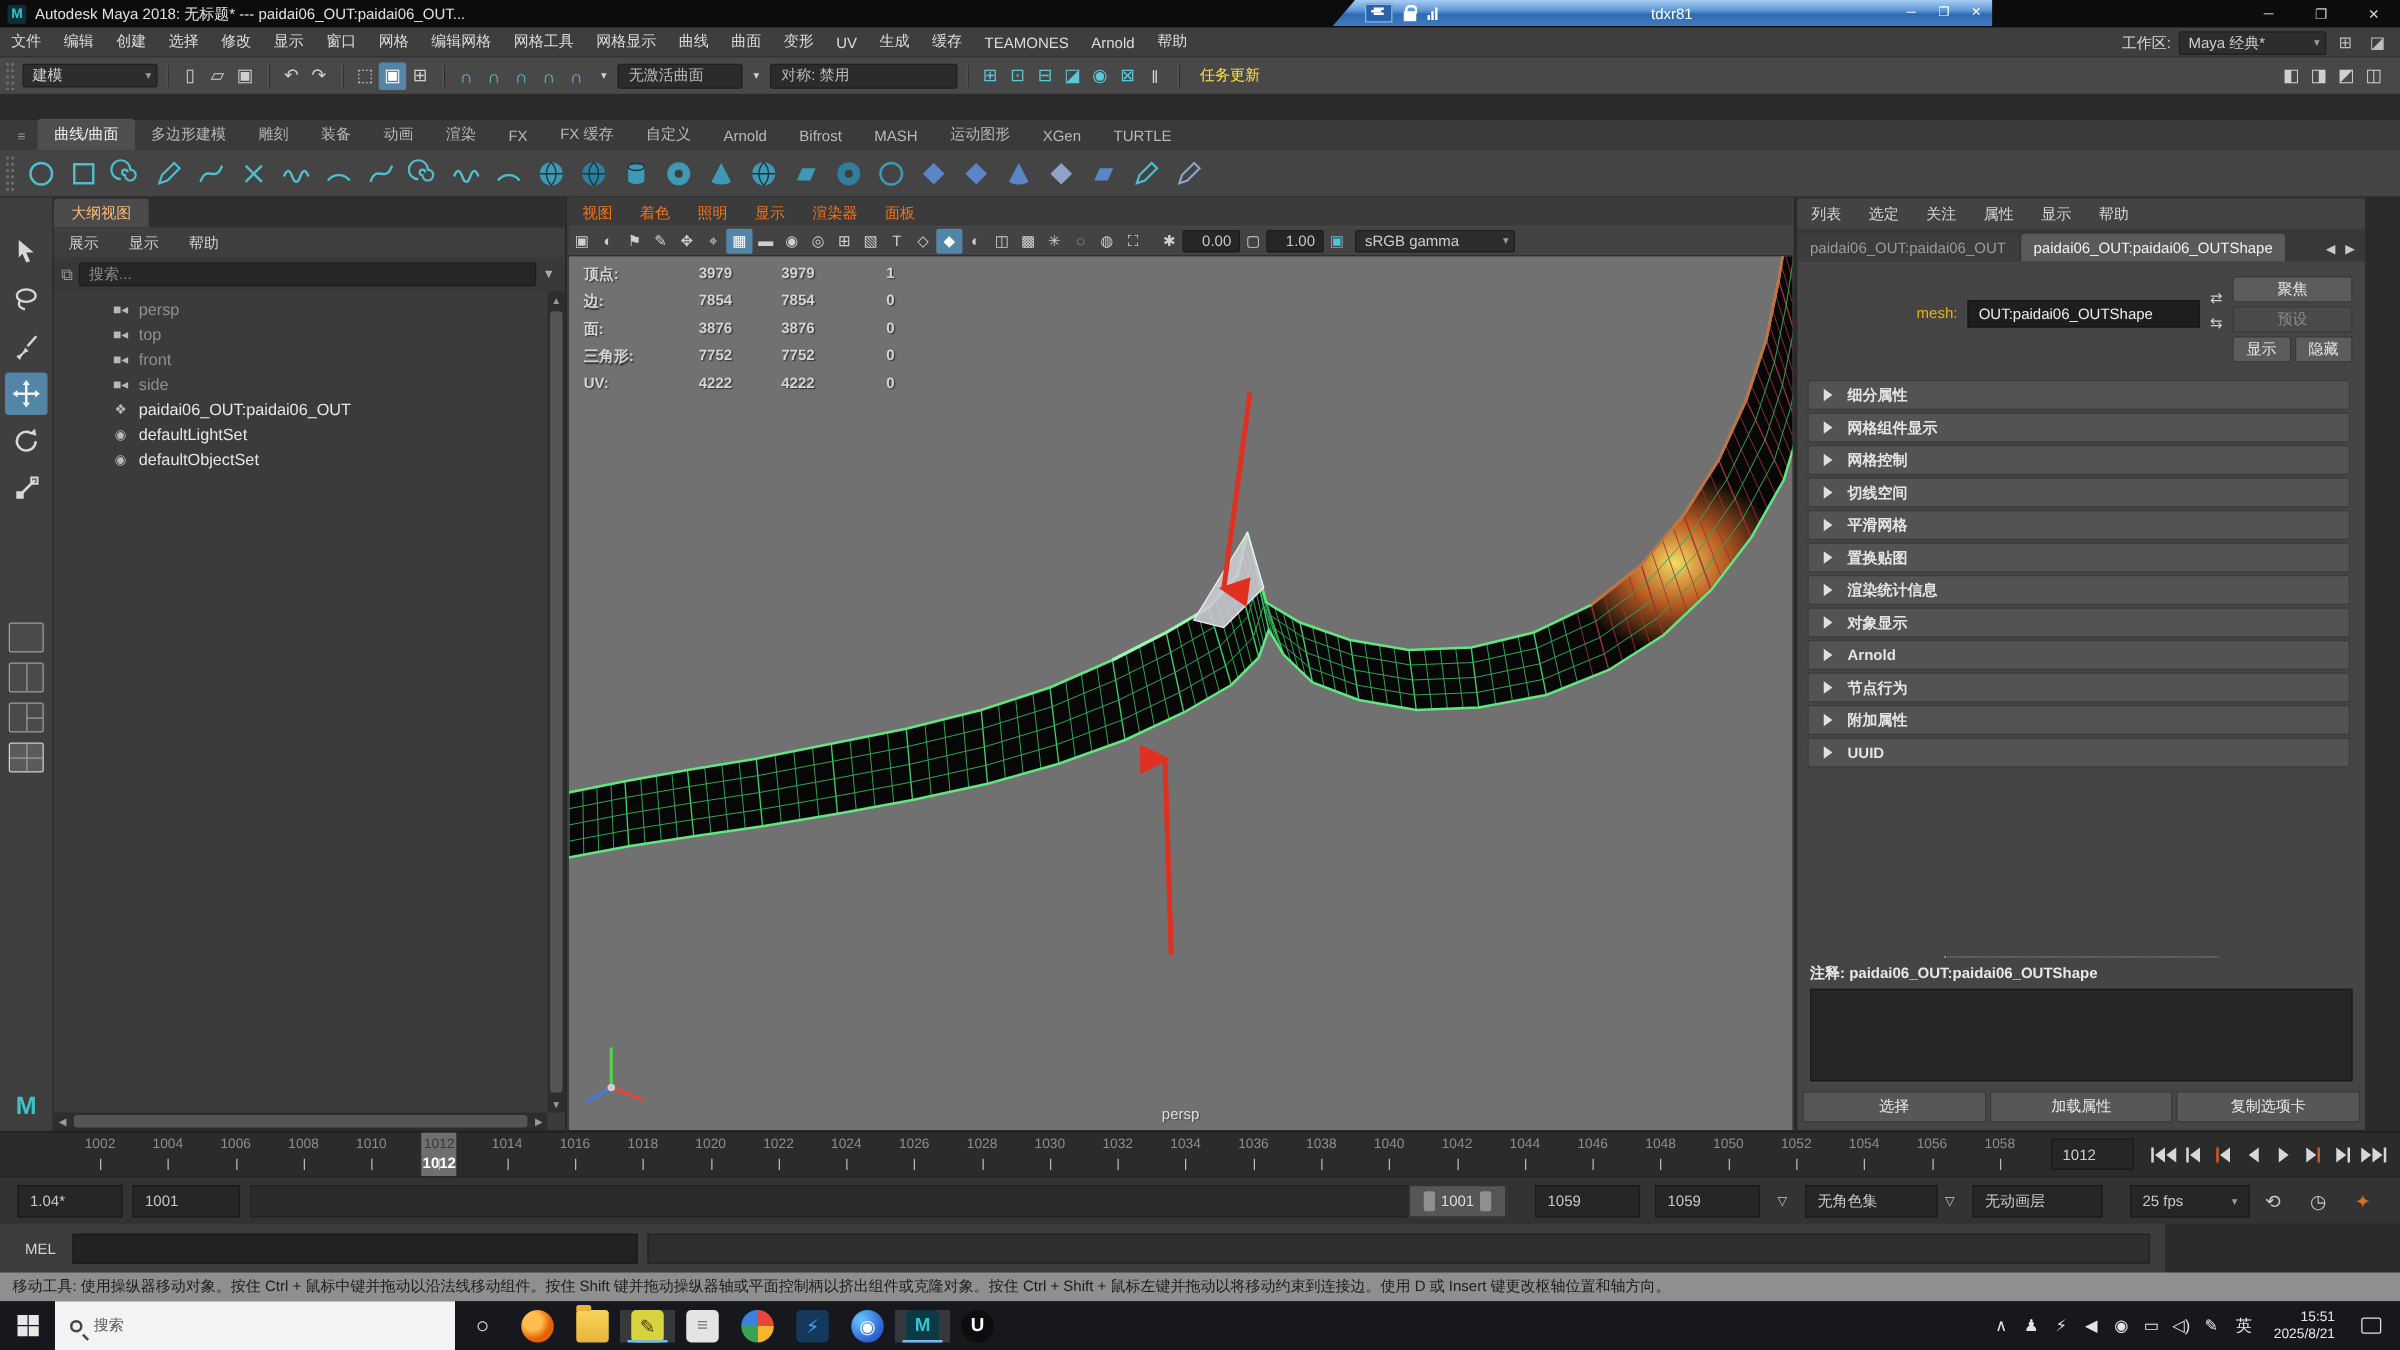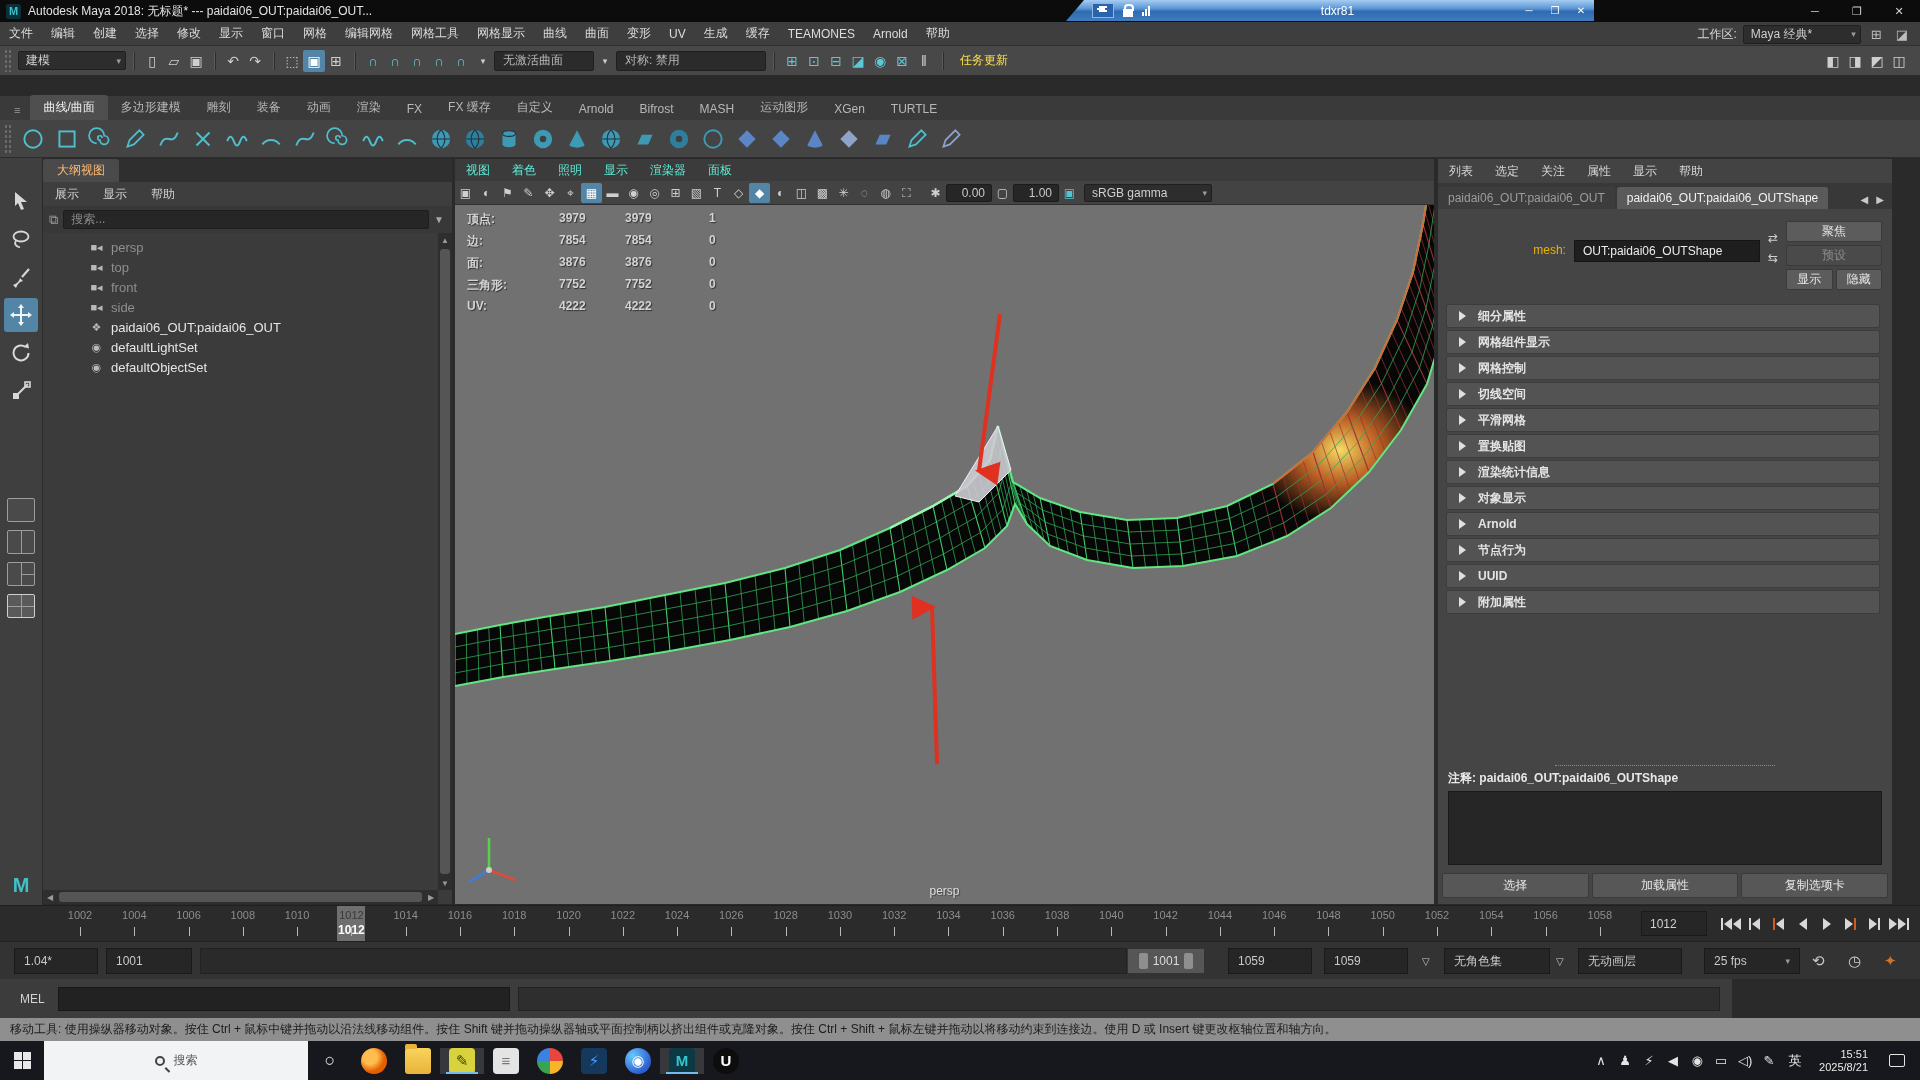--- a/index.html
+++ b/index.html
@@ -99,21 +99,21 @@
   .ol-ic { width:15px; text-align:center; font-size:11px; color:#b9b9b9; }
   #ol-vscroll { position:absolute; right:0; top:0; bottom:14px; width:14px; background:#2e2e2e; }
   #ol-vthumb { position:absolute; left:2px; right:2px; top:16px; bottom:16px; background:#555; border-radius:3px; }
   #ol-hscroll { position:absolute; left:0; right:14px; bottom:0; height:14px; background:#2e2e2e; }
   #ol-hthumb { position:absolute; top:2px; bottom:2px; left:16px; right:16px; background:#555; border-radius:3px; }
   .scr-arrow { position:absolute; color:#9a9a9a; font-size:8px; width:14px; height:14px; display:flex; align-items:center; justify-content:center; }
 
   
   #viewport { left:454px; top:0; width:981px; height:747px; background:#717171; border:1px solid #2a2a2a; }
   #vp-menus { height:22px; background:#3b3b3b; display:flex; align-items:center; }
-  #vp-menus span { padding:0 11px; color:#5eead4; }
+  #vp-menus span { padding:0 11px; color:#f97316; }
   #vp-toolbar { height:24px; background:#434343; display:flex; align-items:center; border-bottom:1px solid #2f2f2f; }
   .vp-ic { width:21px; height:20px; display:flex; align-items:center; justify-content:center; font-size:12px; color:#cfcfcf; border-radius:2px; }
   .vp-ic.active { background:#5285a6; color:#fff; }
   .vp-ic.teal { color:#53c3d2; }
   .vp-field { background:#262626; border:1px solid #1c1c1c; height:18px; width:46px; color:#c9c9c9;
               display:flex; align-items:center; justify-content:flex-end; padding:0 6px; border-radius:2px; }
   #vp-colorspace { width:128px; height:18px; margin:0 4px; }
   #vp-canvas { position:absolute; left:0; top:46px; right:0; bottom:0; overflow:hidden; }
   #mesh-svg { position:absolute; left:0; top:0; }
   #vp-hud { position:absolute; left:12px; top:6px; display:grid; grid-template-columns:92px 66px 84px 60px;
@@ -190,21 +190,21 @@
   #mel-input { width:452px; height:24px; background:#222; border:1px solid #181818; }
   #mel-result { flex:1; height:24px; background:#2e2e2e; border:1px solid #222; margin:0 12px 0 8px; }
   #helpline { left:0; top:1018px; width:1920px; height:23px; background:#8f8f8f; color:#1c1c1c;
               display:flex; align-items:center; padding-left:10px; font-size:12px; }
 
   
   #taskbar { left:0; top:1041px; width:1920px; height:39px; background:#16181d; display:flex; align-items:stretch; }
   #start-btn { width:44px; display:flex; align-items:center; justify-content:center; }
   #win-logo { display:grid; grid-template-columns:8px 8px; grid-template-rows:8px 8px; gap:1px; }
   #win-logo i { background:#e8e8e8; }
-  #tb-search { width:264px; background:#f2f3f5; display:flex; align-items:center; gap:9px; color:#5a5a5a;justify-content:center; }
+  #tb-search { width:320px; background:#f2f3f5; display:flex; align-items:center; gap:9px; padding-left:12px; color:#5a5a5a; }
   #magnifier { width:10px; height:10px; border:2px solid #444; border-radius:50%; position:relative; }
   #magnifier::after { content:""; position:absolute; left:9px; top:9px; width:6px; height:2px; background:#444; transform:rotate(45deg); transform-origin:0 0; }
   .tb-app { width:44px; display:flex; align-items:center; justify-content:center; position:relative; }
   .tb-app.open { background:rgba(255,255,255,.14); }
   .tb-app.open::after { content:""; position:absolute; left:6px; right:6px; bottom:0; height:2px; background:#76b9ed; }
   .tile { width:26px; height:26px; display:flex; align-items:center; justify-content:center; font-size:15px; font-weight:bold; border-radius:4px; }
   .tile[data-kind="circle"] { color:#e8e8e8; font-size:18px; }
   .tile[data-kind="firefox"] { background:radial-gradient(circle at 35% 35%, #ffbd4f 0 30%, #e66000 60%); border-radius:50%; }
   .tile[data-kind="folder"] { background:linear-gradient(180deg,#f9d45c,#e8b33a); border-radius:3px; position:relative; }
   .tile[data-kind="folder"]::before { content:""; position:absolute; top:-4px; left:0; width:12px; height:5px; background:#e8b33a; border-radius:2px 2px 0 0; }
@@ -1039,26 +1039,26 @@
           <span class="lbl">Arnold</span>
         </div>
 
         <div class="ae-sec">
           <span class="tri"></span>
           <span class="lbl">节点行为</span>
         </div>
 
         <div class="ae-sec">
           <span class="tri"></span>
-          <span class="lbl">UUID</span>
+          <span class="lbl">附加属性</span>
         </div>
 
         <div class="ae-sec">
           <span class="tri"></span>
-          <span class="lbl">附加属性</span>
+          <span class="lbl">UUID</span>
         </div>
       </div>
     <div id="ae-notes">
       <div id="ae-notes-divider"></div>
       <div id="ae-notes-head">
         <span>注释:</span>
         <span>paidai06_OUT:paidai06_OUTShape</span>
       </div>
       <div id="ae-notes-box"></div>
     </div>

